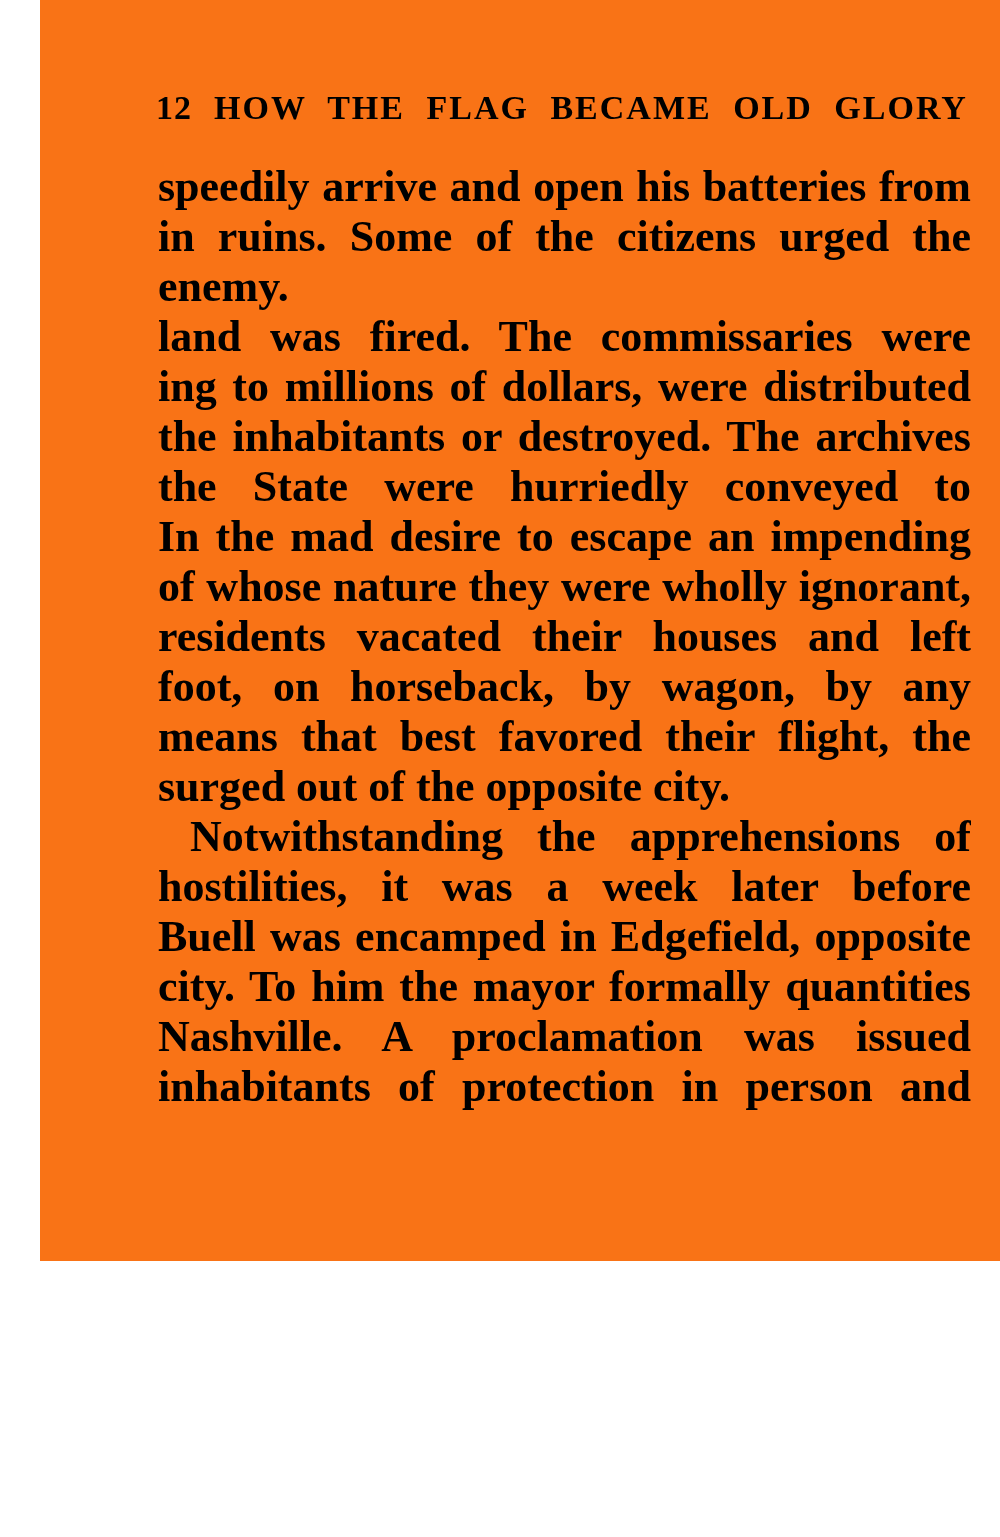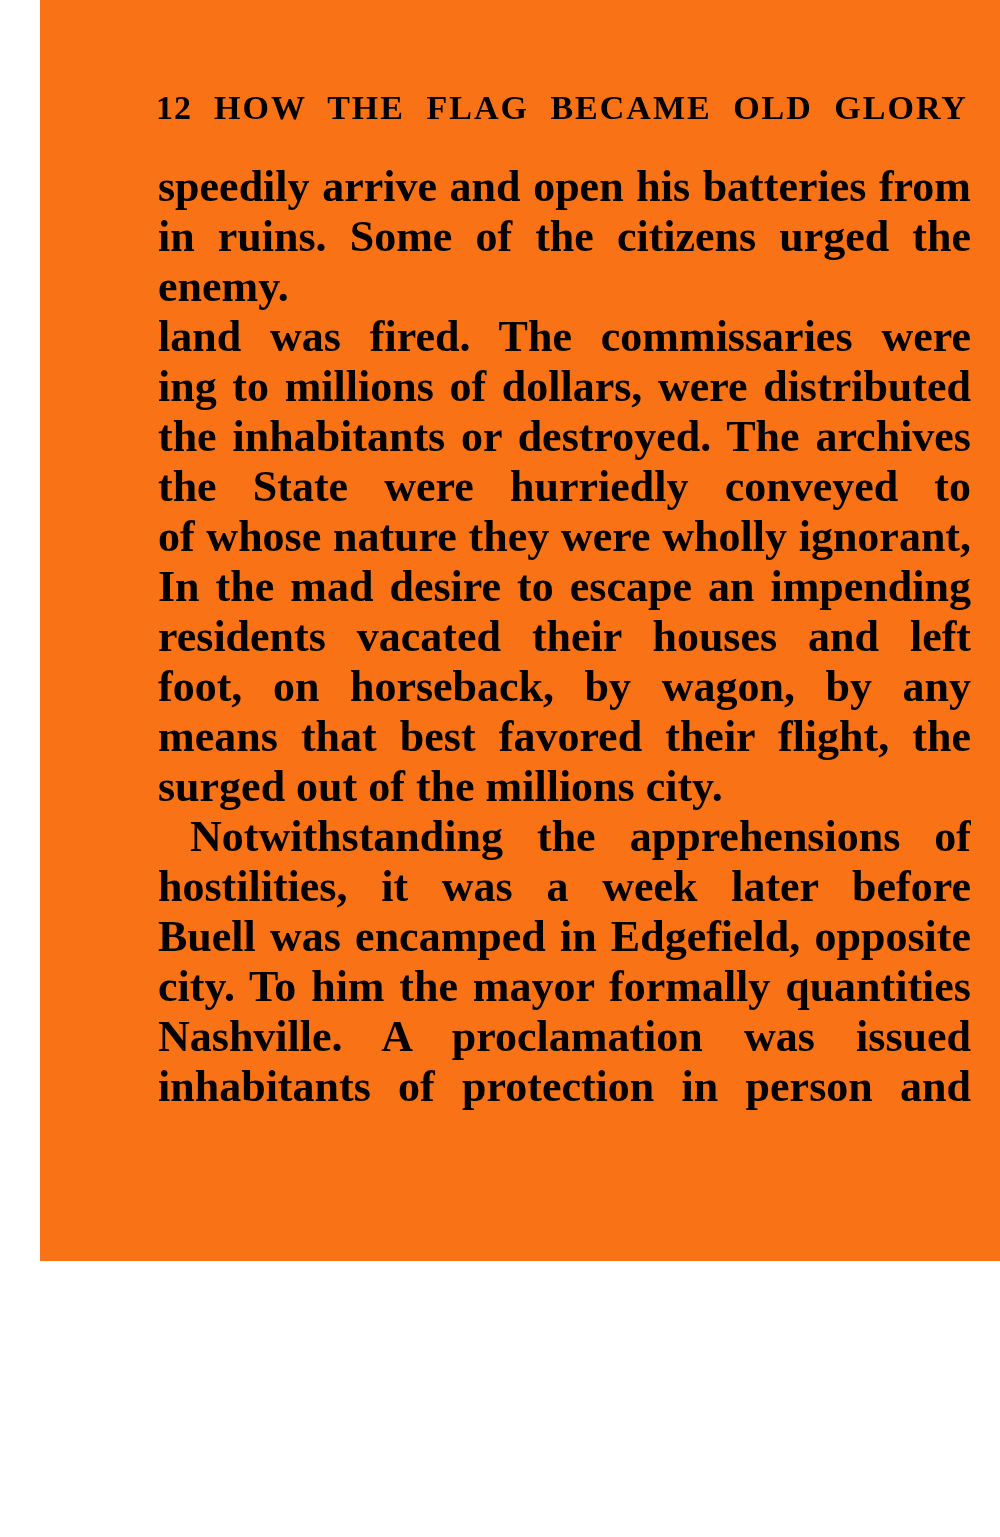--- a/index.html
+++ b/index.html
@@ -81,26 +81,26 @@
       <div class="paragraph">
         <div class="line j">speedily arrive and open his batteries from across</div>
         <div class="line j">in ruins. Some of the citizens urged the burning</div>
         <div class="line">enemy.</div>
       </div>
       <div class="paragraph">
         <div class="line j">land was fired. The commissaries were thrown</div>
         <div class="line j">ing to millions of dollars, were distributed among</div>
         <div class="line j">the inhabitants or destroyed. The archives of</div>
         <div class="line j">the State were hurriedly conveyed to Memphis.</div>
+        <div class="line j">In the mad desire to escape an impending doom</div>
         <div class="line j">of whose nature they were wholly ignorant,</div>
-        <div class="line j">In the mad desire to escape an impending doom</div>
         <div class="line j">residents vacated their houses and left priceless</div>
         <div class="line j">foot, on horseback, by wagon, by any available</div>
         <div class="line j">means that best favored their flight, the crowds</div>
-        <div class="line">surged out of the millions city.</div>
+        <div class="line">surged out of the opposite city.</div>
       </div>
       <div class="paragraph">
         <div class="line j indent">Notwithstanding the apprehensions of speedy</div>
         <div class="line j">hostilities, it was a week later before General</div>
         <div class="line j">Buell was encamped in Edgefield, opposite the</div>
         <div class="line j">city. To him the mayor formally quantities</div>
         <div class="line j">Nashville. A proclamation was issued assuring the</div>
         <div class="line j">inhabitants of protection in person and property.</div>
       </div>
     </div>

